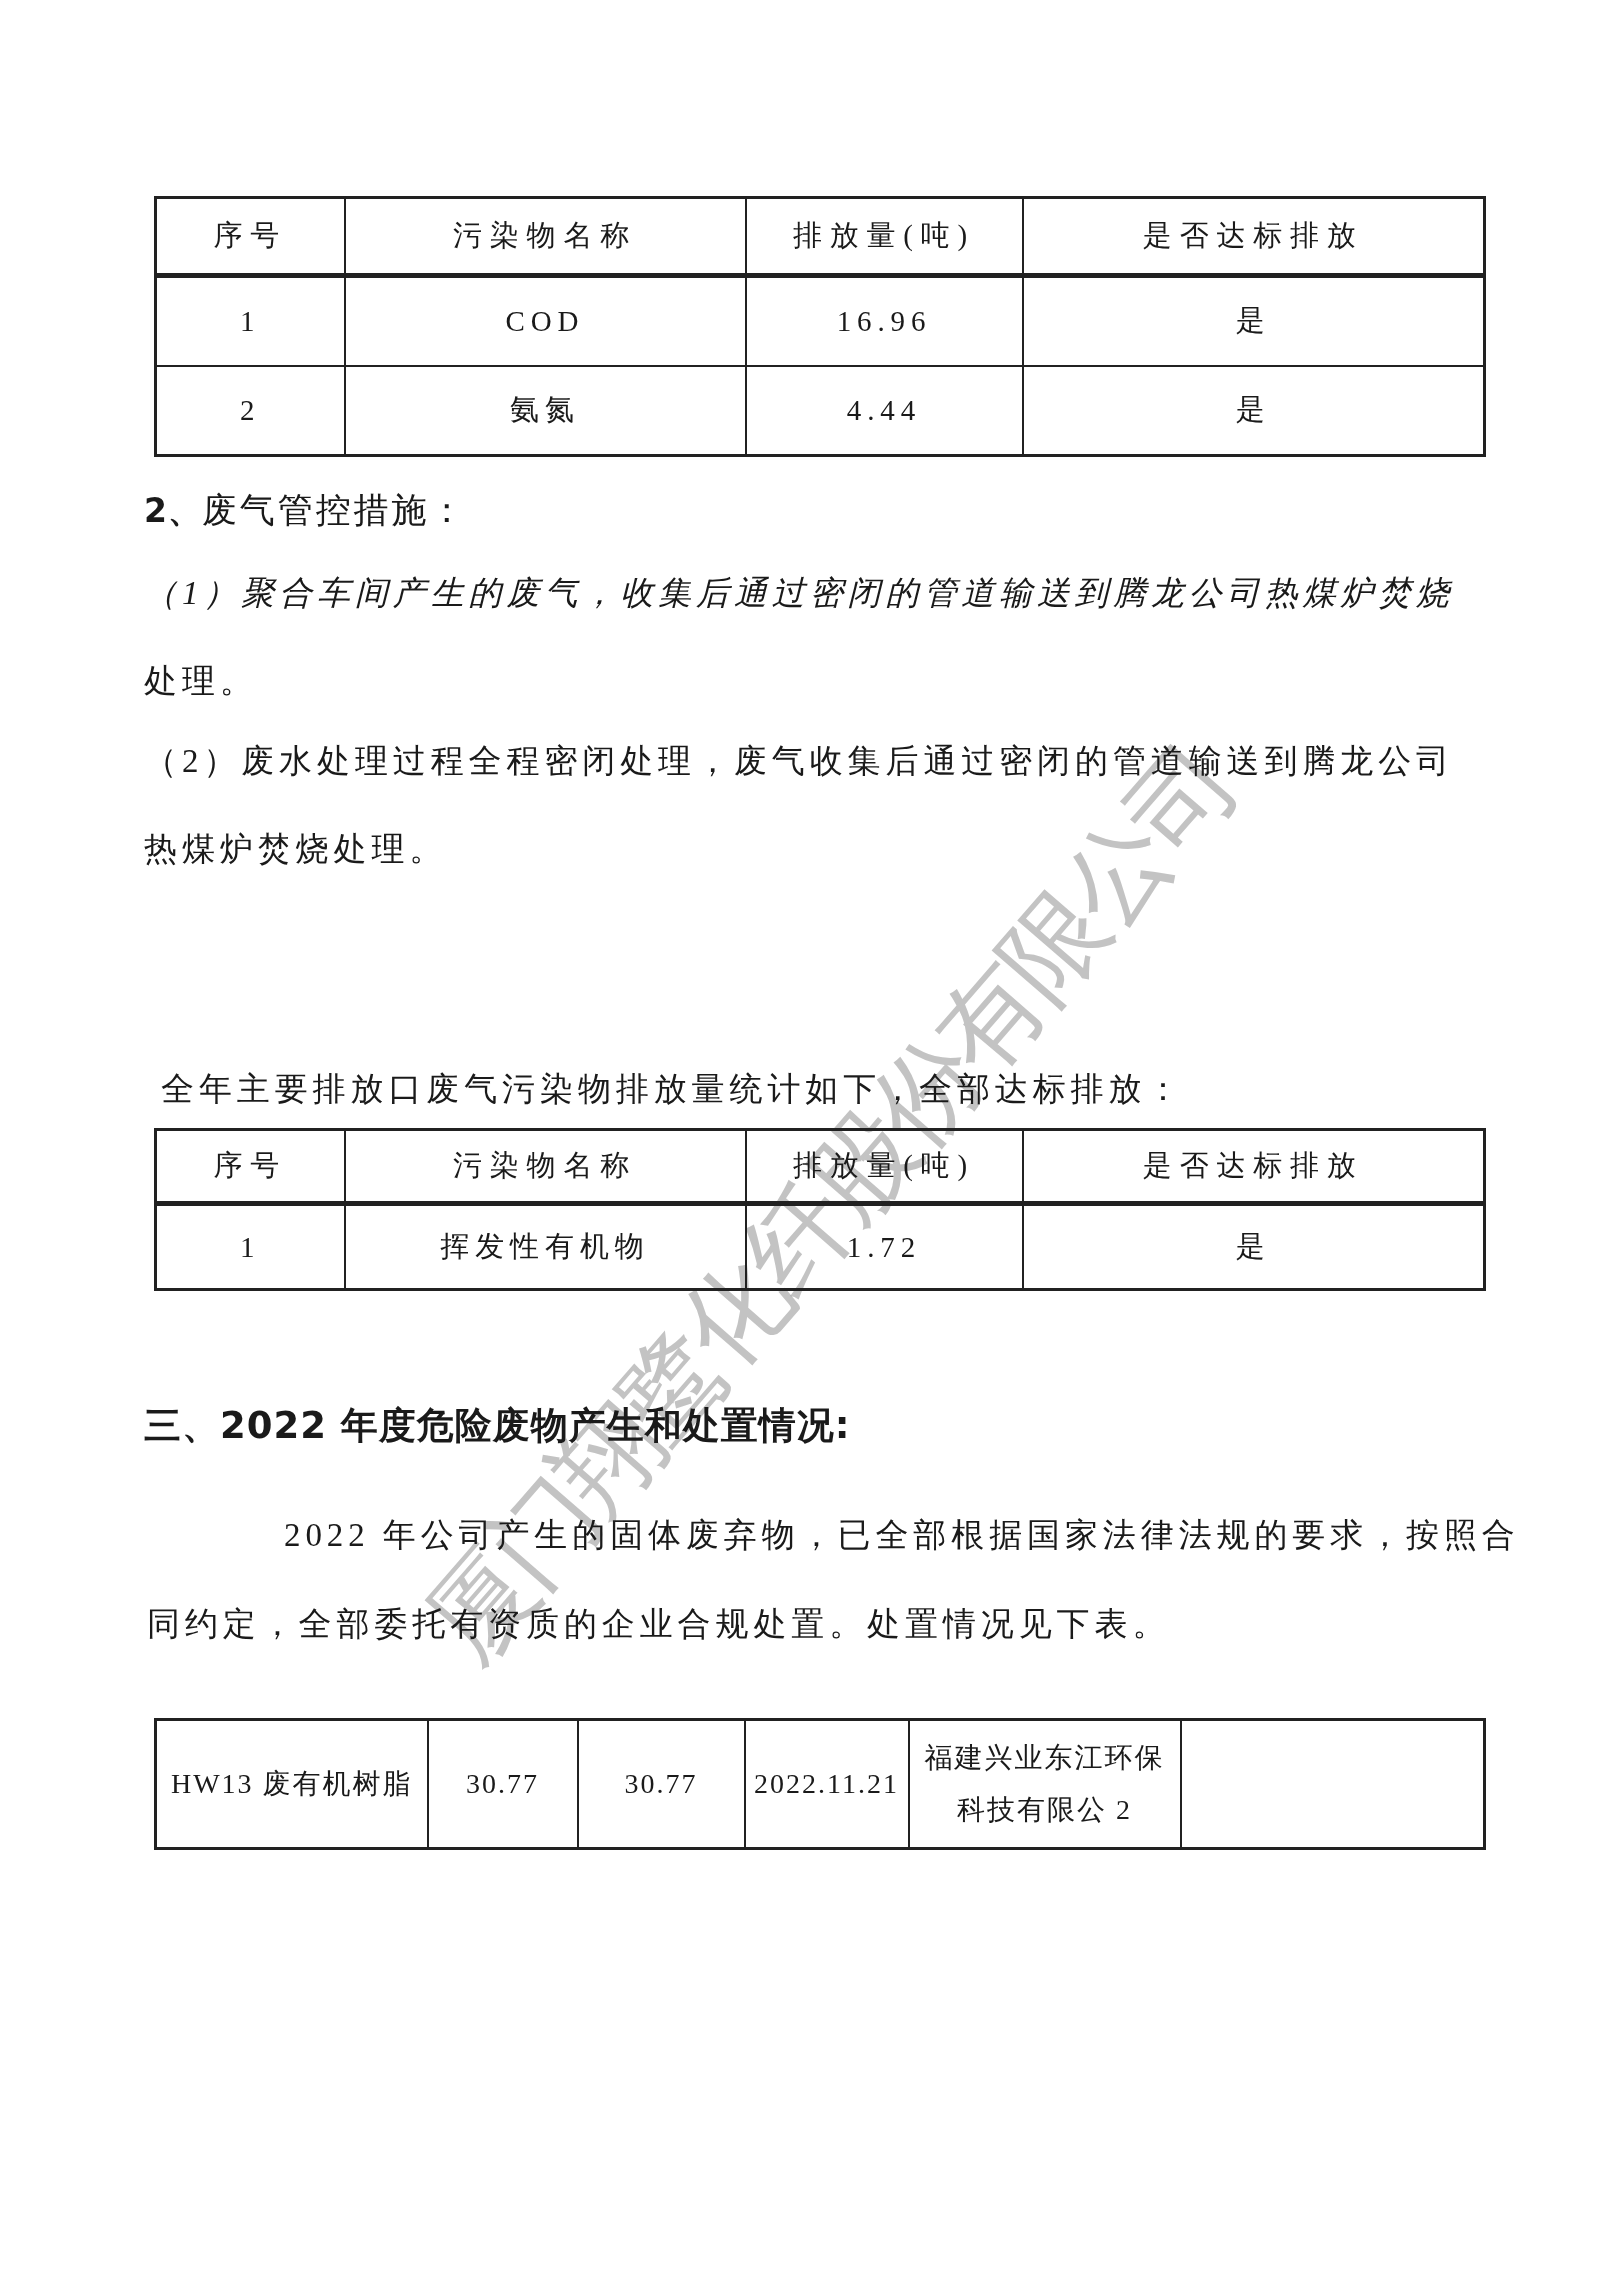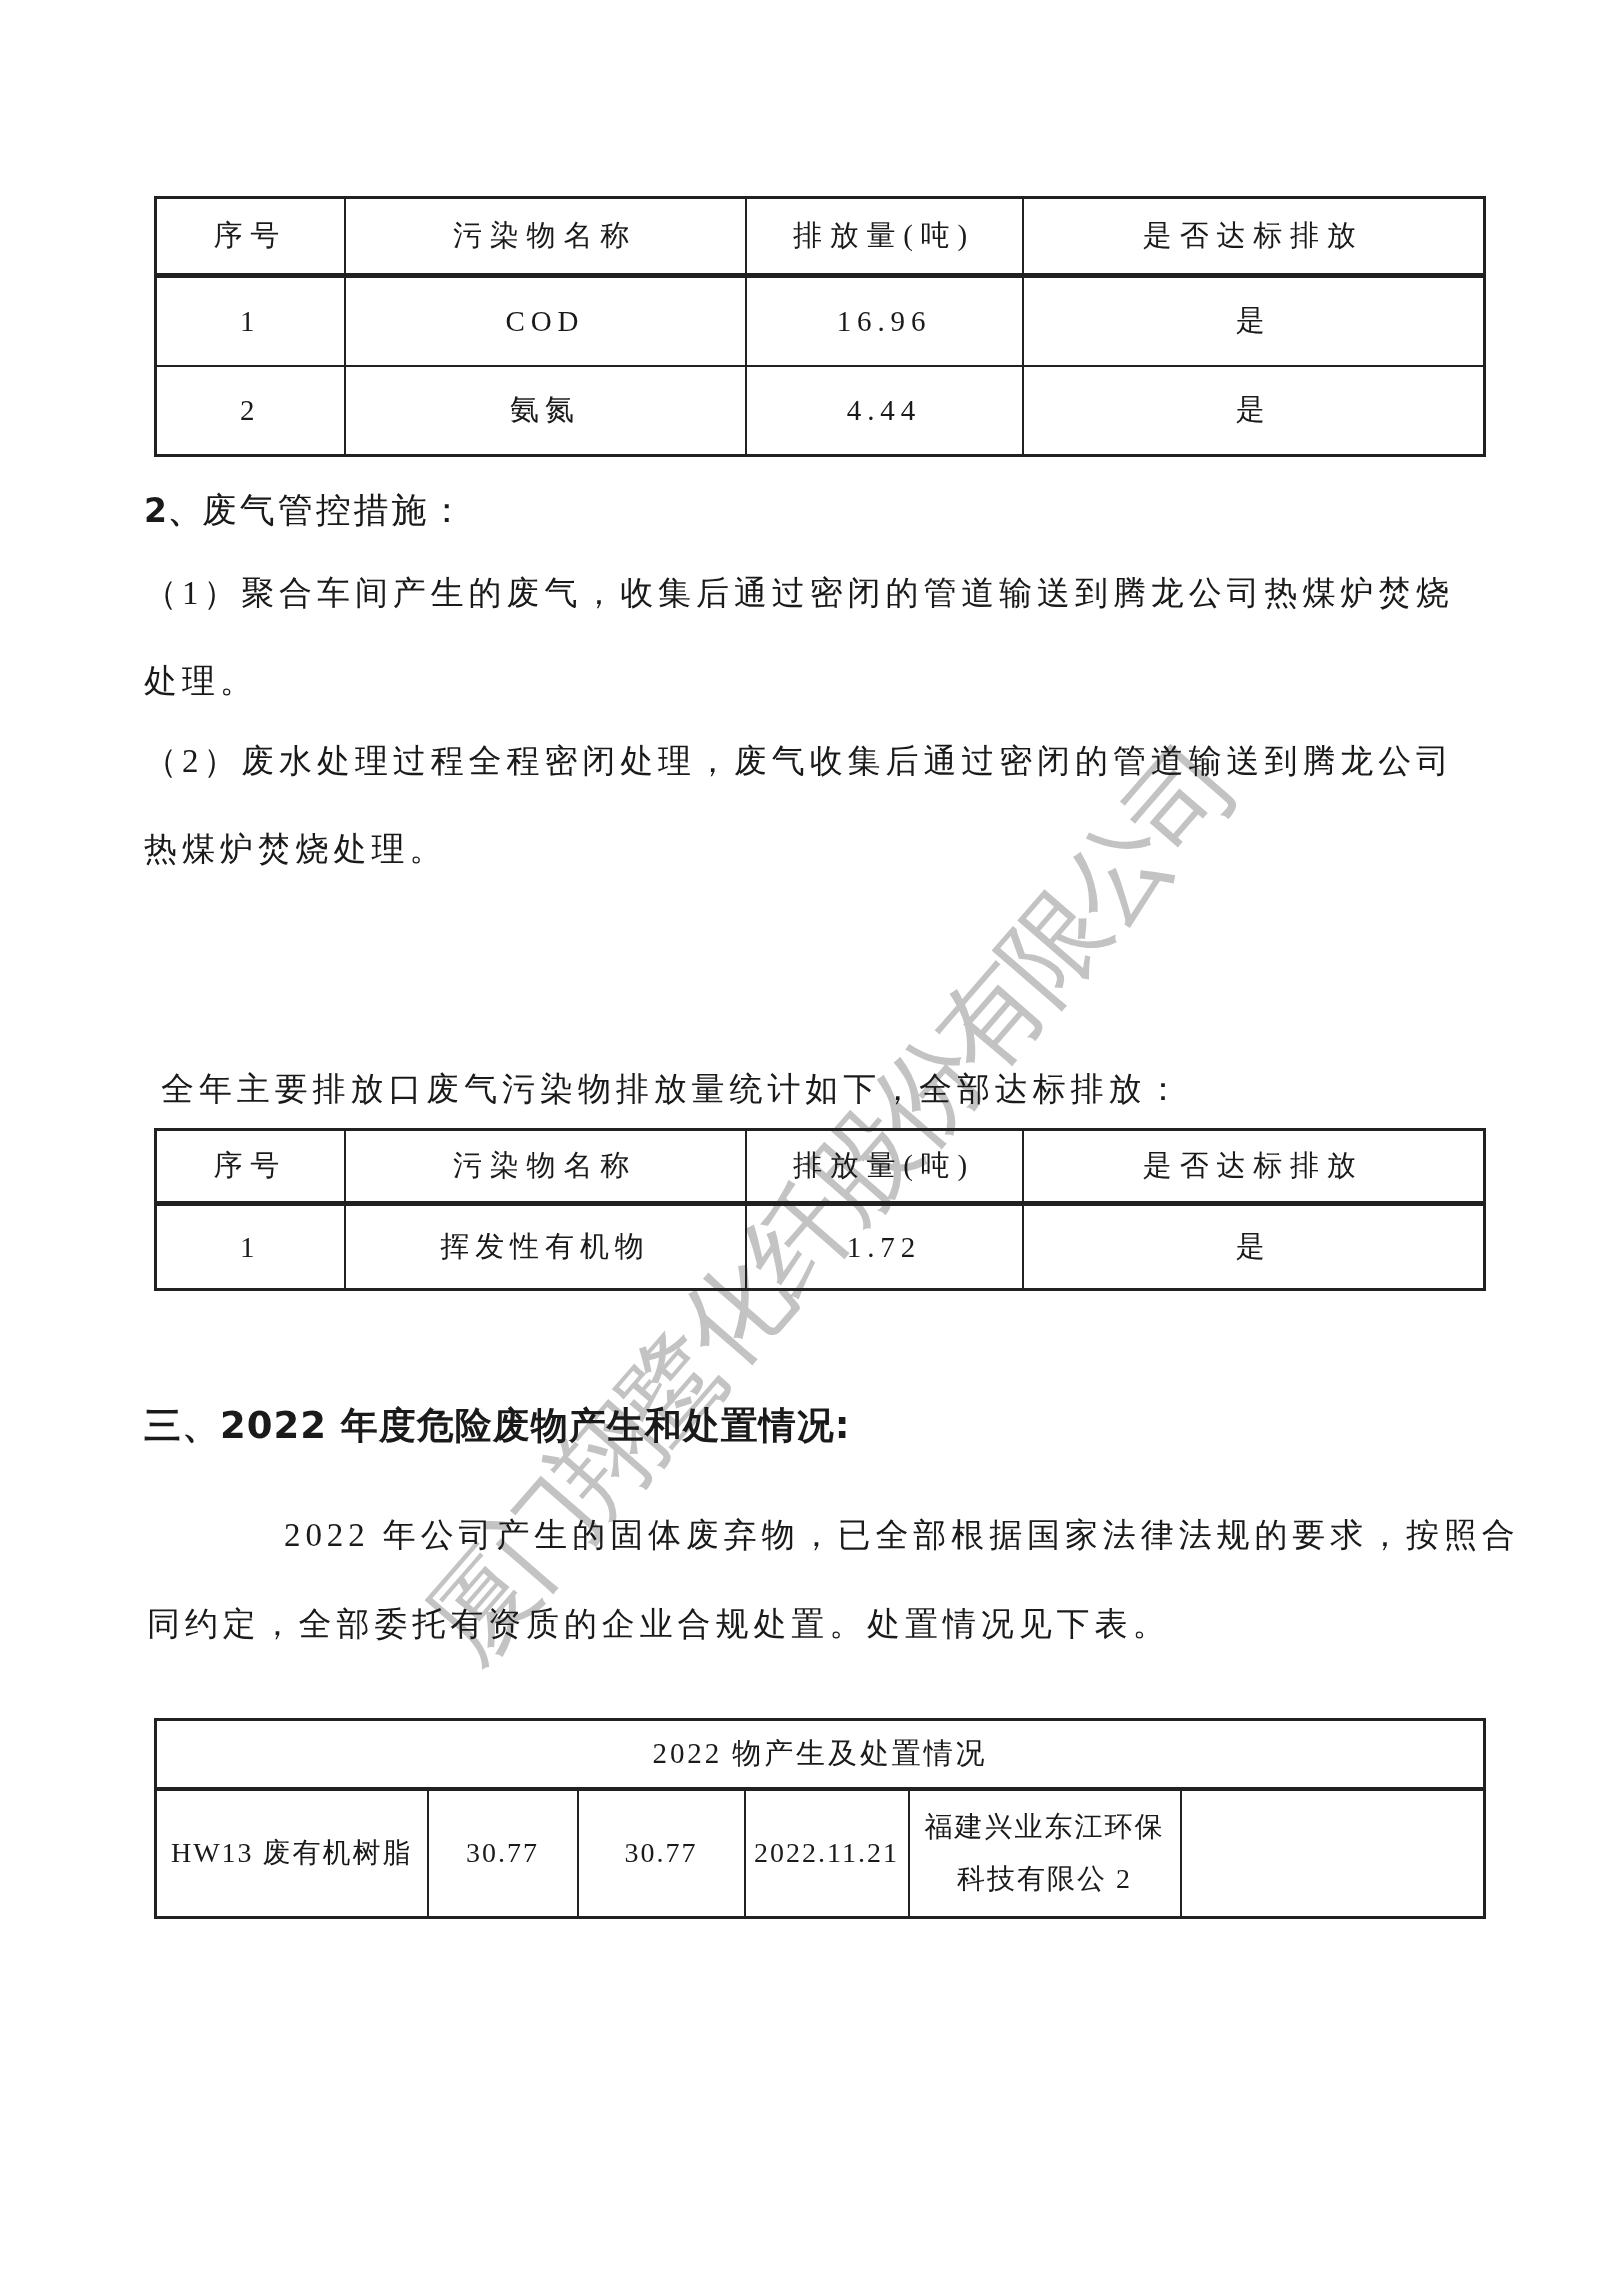--- a/index.html
+++ b/index.html
@@ -118,21 +118,21 @@
       <td>氨氮</td>
       <td class="low">4.44</td>
       <td>是</td>
     </tr>
   </tbody>
     </table>
 
   <div class="line sec-heading" style="left:144px; top:489px;">
     <span class="num">2、</span><span>废气管控措施：</span>
   </div>
-  <div class="line" style="left:144px; top:573px;">（1）聚合车间产生的废气，收集后通过密闭的管道输送到腾龙公司热煤炉焚烧</div>
+  <div class="line" style="left:144px; top:573px;font-style:italic;">（1）聚合车间产生的废气，收集后通过密闭的管道输送到腾龙公司热煤炉焚烧</div>
   <div class="line" style="left:144px; top:661px;">处理。</div>
   <div class="line" style="left:144px; top:741px;">（2）废水处理过程全程密闭处理，废气收集后通过密闭的管道输送到腾龙公司</div>
   <div class="line" style="left:144px; top:829px;">热煤炉焚烧处理。</div>
   <div class="line" style="left:161px; top:1021px;margin-top:48px;">全年主要排放口废气污染物排放量统计如下，全部达标排放：</div>
 
   <table class="doc" id="tbl-air">
     <colgroup>
         <col style="width:189px">
         <col style="width:401px">
         <col style="width:277px">
@@ -161,23 +161,20 @@
   <table class="doc" id="tbl-waste">
     <colgroup>
         <col style="width:272px">
         <col style="width:150px">
         <col style="width:167px">
         <col style="width:164px">
         <col style="width:272px">
         <col style="width:304px">
       </colgroup>
     <tbody>
-        <tr class="title">
-      <td colspan="6">2022 物产生及处置情况</td>
-    </tr>
     <tr class="data">
       <td>HW13 废有机树脂</td>
       <td>30.77</td>
       <td>30.77</td>
       <td>2022.11.21</td>
       <td class="enterprise-cell">福建兴业东江环保
 科技有限公 2</td>
       <td></td>
     </tr>
   </tbody>

